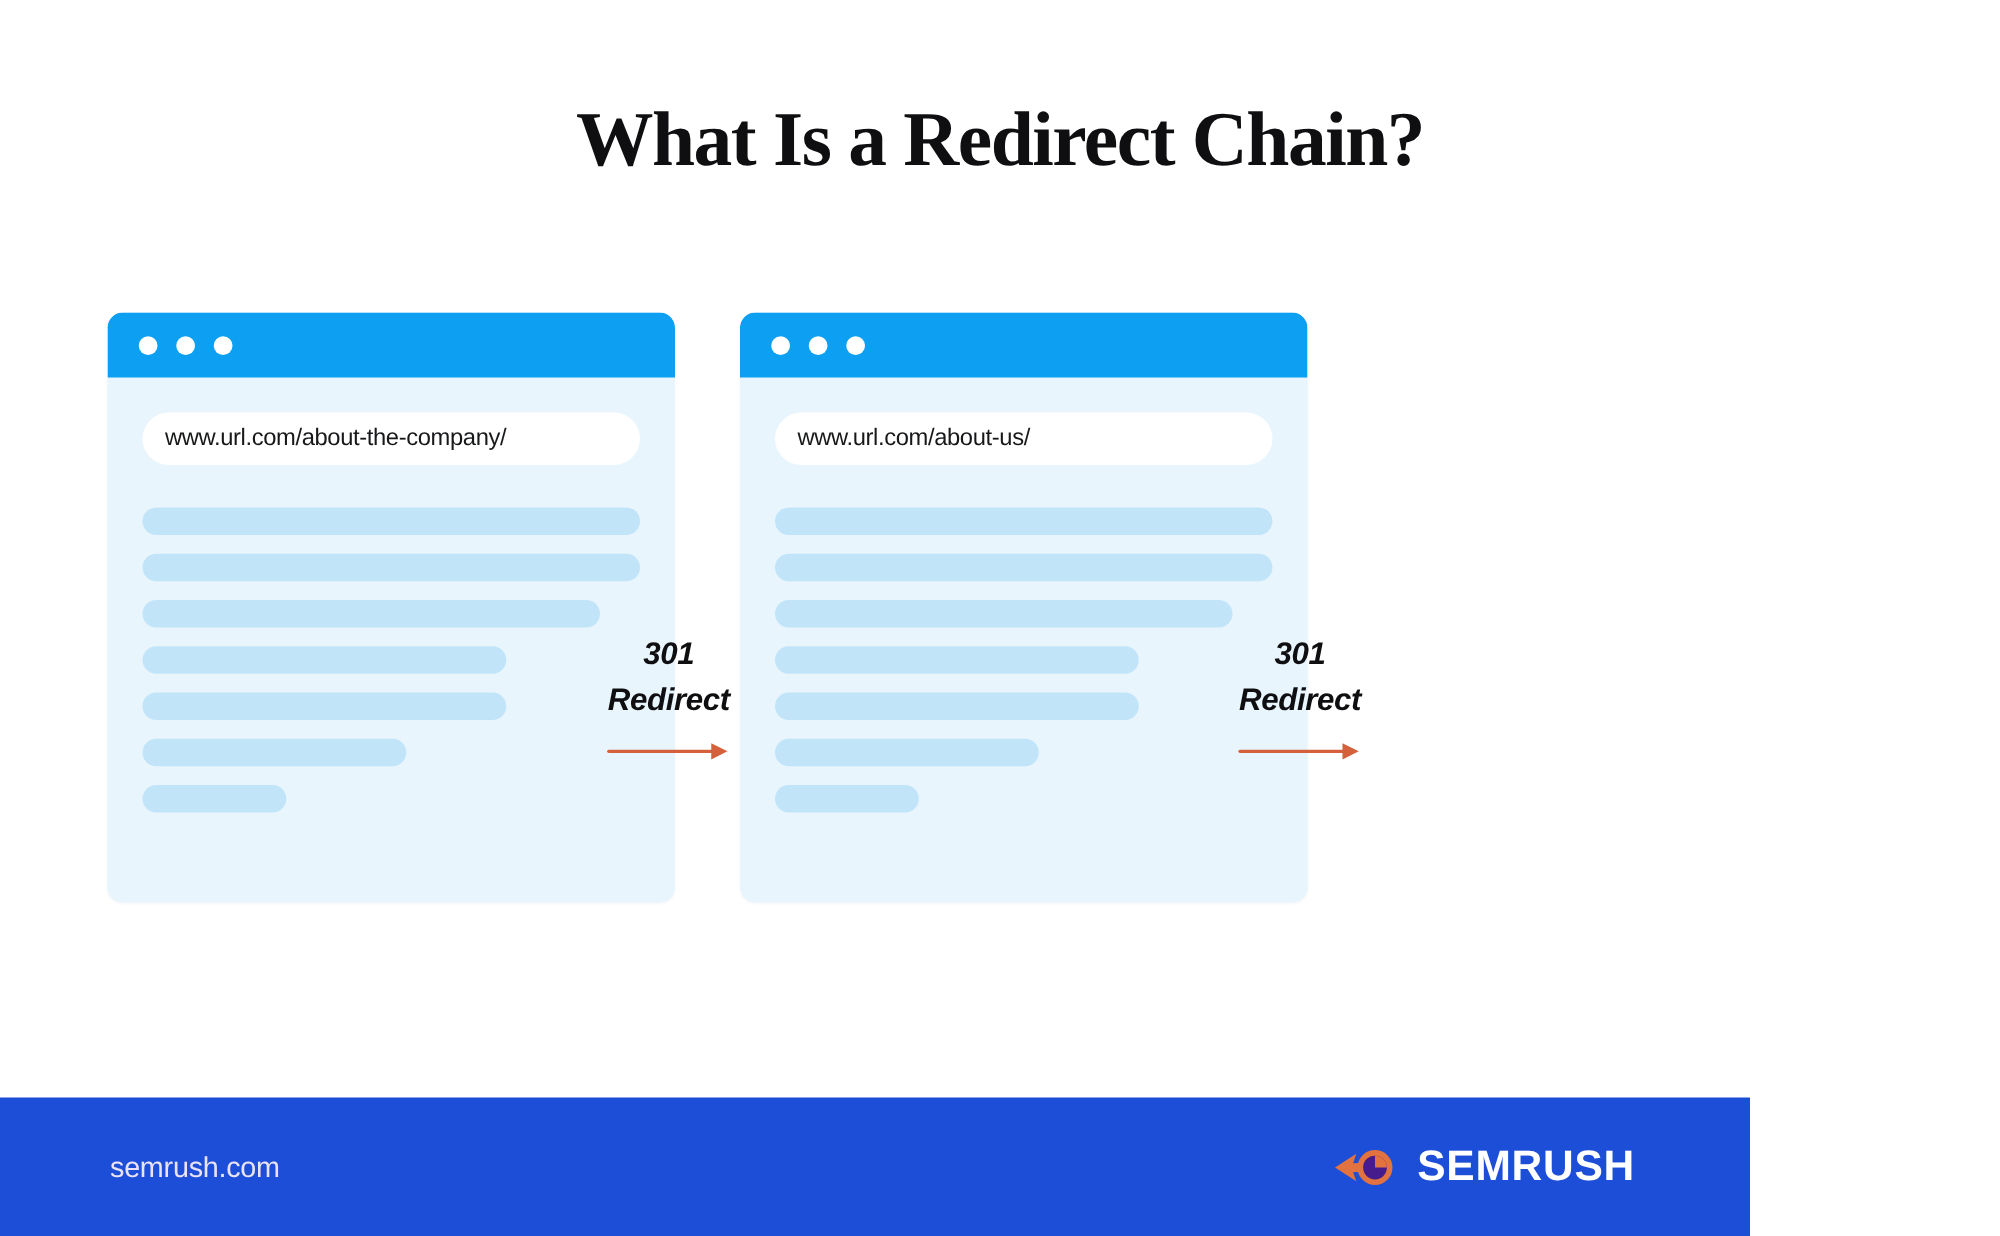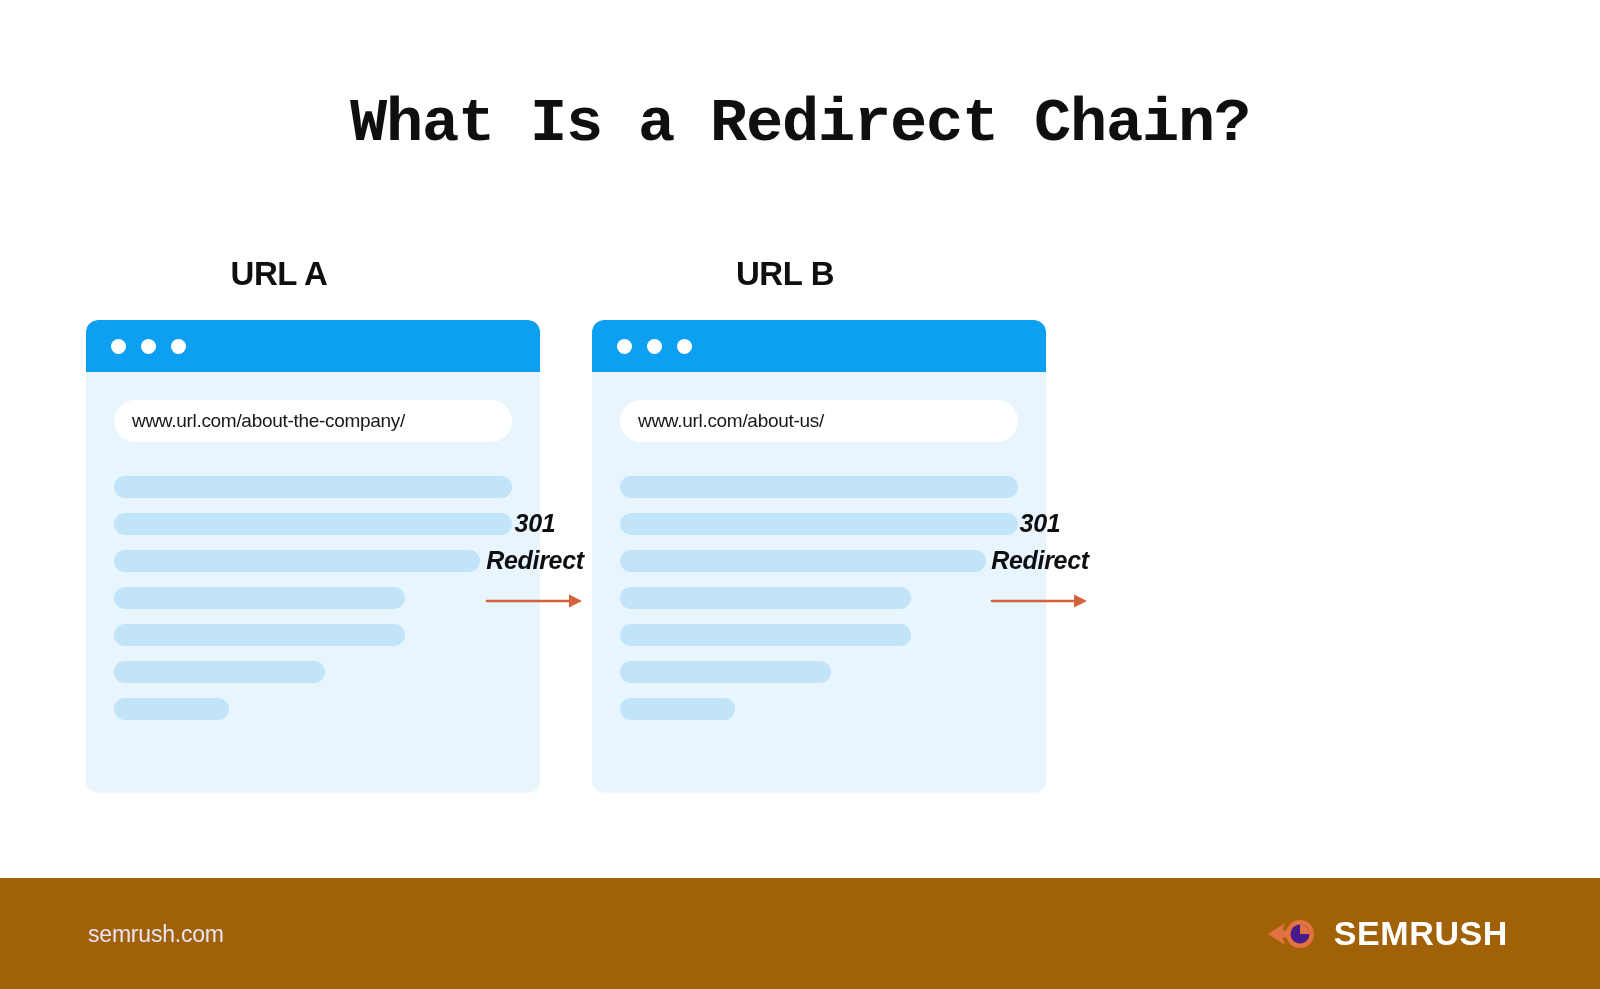--- a/index.html
+++ b/index.html
@@ -6,25 +6,25 @@
   html, body {
     width:1600px; height:989px;
     background:#ffffff;
     font-family:"Liberation Sans", sans-serif;
     overflow:hidden;
   }
   #stage { position:relative; width:1600px; height:989px; background:#fff; }
 
   
   .page-title {
-    position:absolute; left:0; top:90px; width:1600px;
+    position:absolute; left:0; top:78px; width:1600px;
     text-align:center;
     font-size:62px; font-weight:bold; letter-spacing:-1.2px;
     color:#0f0f11; line-height:1.1;
-    font-family:Liberation Mono, monospace;
+    font-family:Liberation Serif, serif;
   }
 
   
   .diagram { position:absolute; left:0; top:250px; width:1600px; height:560px; }
 
   .card-wrap { position:absolute; top:0; width:386px; }
   .card-wrap.c0 { left:86px; }
   .card-wrap.c1 { left:592px; }
   .card-wrap.c2 { left:1097px; }
 
@@ -81,22 +81,22 @@
     line-height:1.48; letter-spacing:-0.3px;
   }
   .conn-arrow {
     margin-top:14px; position:relative; height:16px;
     display:flex; align-items:center; justify-content:center;
   }
   .conn-arrow svg { display:block; }
 
   
   .footer {
-    position:absolute; left:0; bottom:0; width:1600px; height:111px;
-    background:#a16207;
+    position:absolute; left:0; bottom:0; width:1400px; height:111px;
+    background:#1d4ed8;
   }
   .footer-site {
     position:absolute; left:88px; top:50%; transform:translateY(-50%);
     font-size:23px; color:#e9e3f5; letter-spacing:-0.2px;
   }
   .footer-logo {
     position:absolute; right:92px; top:50%; transform:translateY(-50%);
     display:flex; align-items:center; gap:16px;
   }
   .logo-mark { width:52px; height:40px; display:block; }
@@ -108,21 +108,20 @@
 </head>
 <body>
 
 <div id="stage">
 
   <h1 class="page-title">What Is a Redirect Chain?</h1>
 
   <div class="diagram">
 
     <div class="card-wrap c0">
-      <div class="card-label">URL A</div>
       <div class="browser">
         <div class="browser-bar">
           <span class="dot"></span>
           <span class="dot"></span>
           <span class="dot"></span>
         </div>
         <div class="browser-body">
           <div class="url-pill">www.url.com/about-the-company/</div>
           <div class="lines">
             <div class="line" style="width: 100%;"></div>
@@ -144,21 +143,20 @@
         <div class="conn-arrow">
           <svg width="100" height="16" viewBox="0 0 100 16" aria-hidden="true">
             <line x1="2" y1="8" x2="86" y2="8" stroke="#d4613c" stroke-width="2.6" stroke-linecap="round"></line>
             <path d="M84 1.5 L97 8 L84 14.5 Z" fill="#d4613c"></path>
           </svg>
         </div>
       </div>
     </div>
 
     <div class="card-wrap c1">
-      <div class="card-label">URL B</div>
       <div class="browser">
         <div class="browser-bar">
           <span class="dot"></span>
           <span class="dot"></span>
           <span class="dot"></span>
         </div>
         <div class="browser-body">
           <div class="url-pill">www.url.com/about-us/</div>
           <div class="lines">
             <div class="line" style="width: 100%;"></div>

